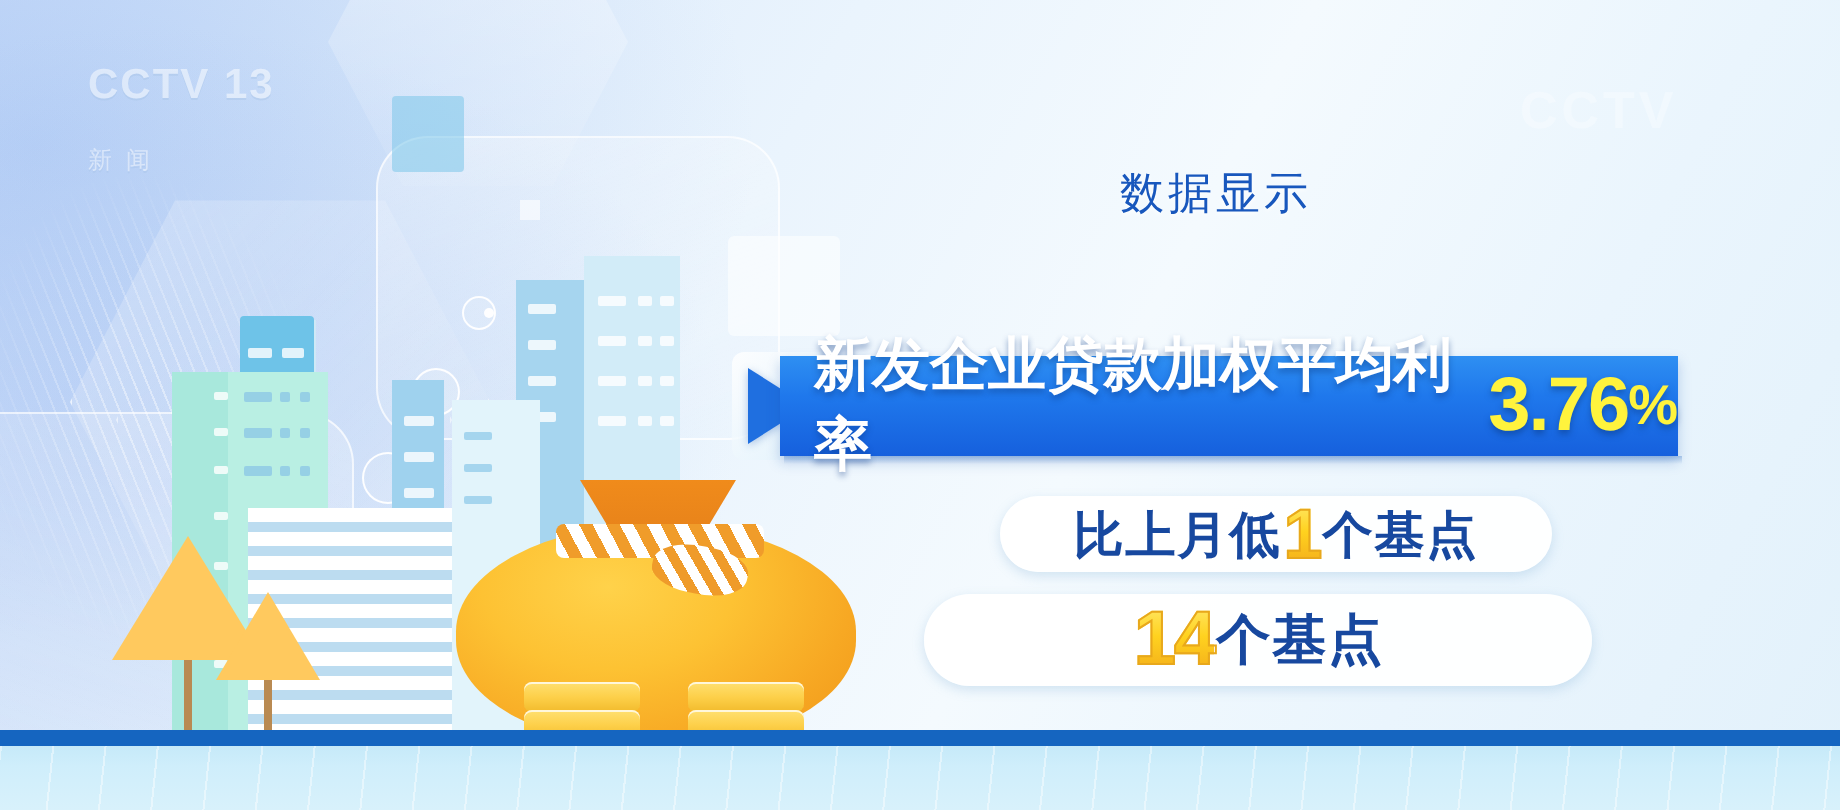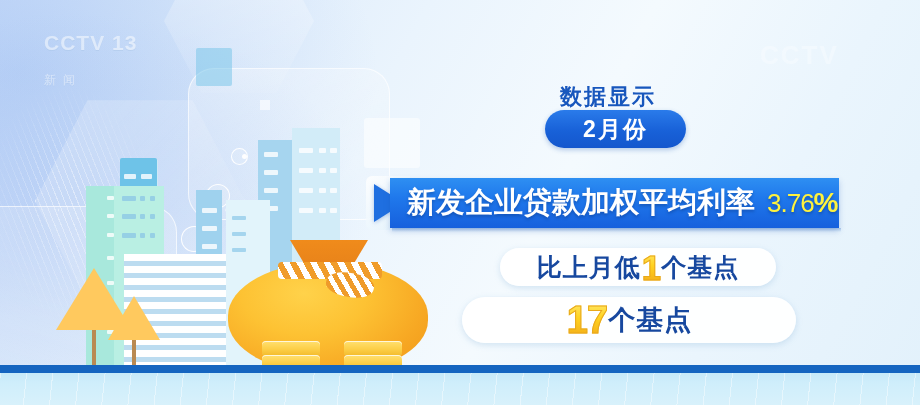--- a/index.html
+++ b/index.html
@@ -81,34 +81,34 @@
     background:repeating-linear-gradient(62deg,#fff 0px,#fff 6px,#f09c2a 6px,#f09c2a 12px);}
   .ribtail{position:absolute;left:98px;top:33px;width:48px;height:24px;border-radius:50% 40% 50% 40%;
     background:repeating-linear-gradient(48deg,#fff 0px,#fff 5px,#ef9b2a 5px,#ef9b2a 10px);
     transform:rotate(12deg);}
   .coinstack{position:absolute;}
   .coin{position:absolute;width:58px;height:15px;border-radius:4px;
     background:linear-gradient(180deg,#ffe071 0%,#fdd04a 50%,#f2bb2c 100%);
     box-shadow:inset 0 1px 0 rgba(255,255,255,.75);}
 
   
-  .label-top{position:absolute;left:560px;top:82px;font-size:22px;font-weight:bold;color:#1857bd;
+  .label-top{position:absolute;left:560px;top:82px;font-size:22px;font-weight:normal;color:#1857bd;
     letter-spacing:2px;text-shadow:0 1px 2px rgba(255,255,255,.9);}
   .pill-blue{position:absolute;left:545px;top:110px;width:141px;height:38px;border-radius:19px;
     background:linear-gradient(180deg,#2a7bea 0%,#1861d8 55%,#1457cd 100%);
     box-shadow:0 2px 5px rgba(30,90,180,.30);
     display:flex;align-items:center;justify-content:center;}
   .pill-blue span{font-size:23px;font-weight:bold;color:#fff;letter-spacing:2px;}
 
   .banner{position:absolute;left:390px;top:178px;width:449px;height:50px;
     background:linear-gradient(180deg,#2e8ff2 0%,#1f78ec 40%,#1660dd 100%);
     display:flex;align-items:center;box-shadow:0 3px 6px rgba(25,85,175,.25);}
   .banner .txt{margin-left:17px;font-size:29px;font-weight:bold;color:#fff;letter-spacing:0px;
     text-shadow:0 2px 3px rgba(10,55,130,.45);}
-  .banner .num{font-size:26px;font-weight:normal;color:#fff33d;letter-spacing:-1px;
+  .banner .num{font-size:38px;font-weight:bold;color:#fff33d;letter-spacing:-1px;
     text-shadow:0 2px 3px rgba(10,55,130,.5);margin-left:12px;line-height:1;}
   .banner .pct{font-size:28px;font-weight:bold;color:#fff33d;text-shadow:0 2px 3px rgba(10,55,130,.5);}
   .banner-shadow{position:absolute;left:392px;top:228px;width:449px;height:4px;
     background:linear-gradient(180deg,rgba(60,120,200,.35),rgba(60,120,200,0));}
   .marker{position:absolute;left:374px;top:184px;width:0;height:0;
     border-top:19px solid transparent;border-bottom:19px solid transparent;border-left:30px solid #1f6fe0;
     filter:drop-shadow(0 1px 2px rgba(30,90,180,.35));}
   .marker-bg{position:absolute;left:366px;top:176px;width:44px;height:54px;
     background:linear-gradient(135deg,rgba(255,255,255,.85),rgba(215,238,250,.5));
     border-radius:6px 0 0 6px;}
@@ -244,36 +244,33 @@
     <div class="coin" style="left:222px;top:369px;"></div>
     <div class="coin" style="left:303px;top:369px;"></div>
     <div class="coin" style="left:385px;top:369px;"></div>
   </div>
 
   <div class="ground"></div>
   <div class="groundline"></div>
   <div class="floorlines"></div>
 
   <div class="label-top">数据显示</div>
-  <div class="pill-blue">
-    <span>2月份</span>
-  </div>
 
   <div class="marker-bg"></div>
   <div class="marker"></div>
   <div class="banner-shadow"></div>
   <div class="banner">
     <span class="txt">新发企业贷款加权平均利率</span>
     <span class="num">3.76</span>
     <span class="pct">%</span>
   </div>
 
   <div class="pill-white pw1">
     <span class="t">比上月低</span>
     <span class="big">1</span>
     <span class="t">个基点</span>
   </div>
   <div class="pill-white pw2">
-    <span class="big">17</span>
+    <span class="big">14</span>
     <span class="t">个基点</span>
   </div>
 
 </div>
 
 </body></html>

